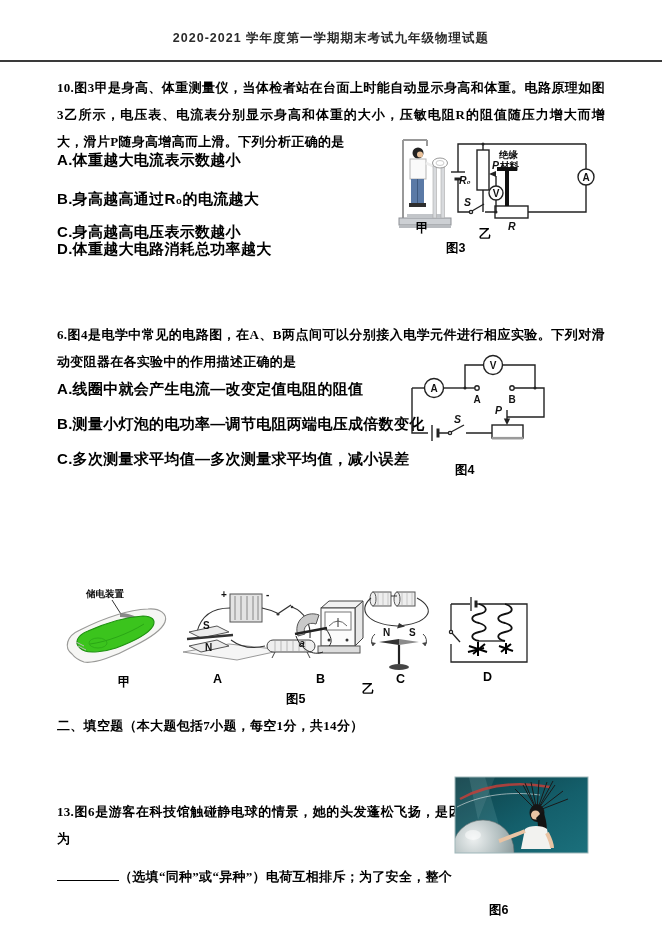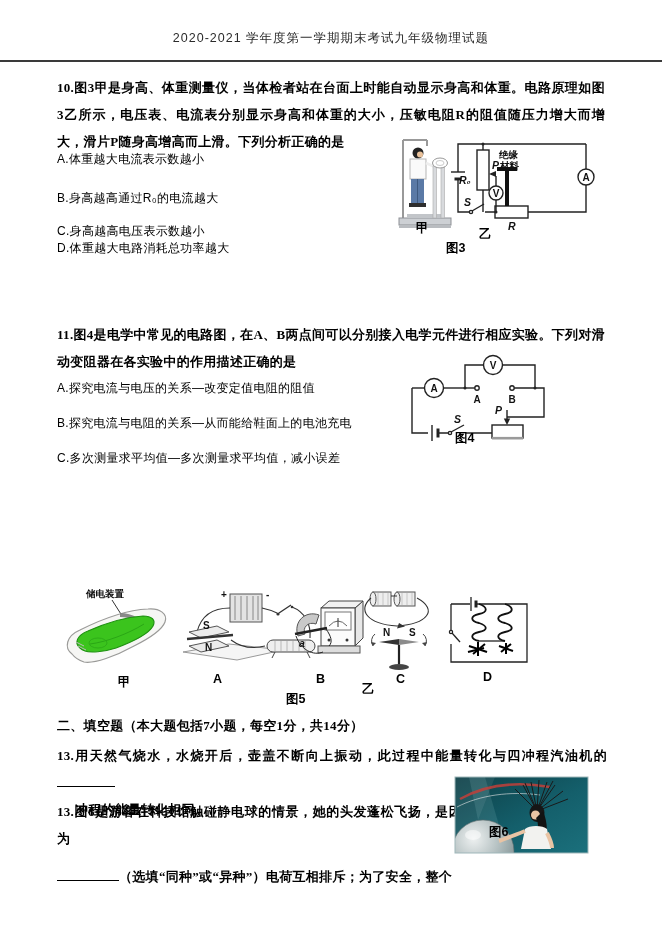--- a/index.html
+++ b/index.html
@@ -1,23 +1,23 @@
 <!DOCTYPE html>
 <html><head>
 <meta charset="utf-8">
 <style>
   html,body{margin:0;padding:0;background:#ffffff;}
   .page{position:relative;width:662px;height:936px;background:#fff;overflow:hidden;
         font-family:"Liberation Sans",sans-serif;color:#000;}
   .hdr{position:absolute;top:30px;left:0;width:662px;text-align:center;
-       font-size:12.5px;font-weight:400;color:#2b2b2b;letter-spacing:1px;}
+       font-size:12.5px;font-weight:700;color:#2b2b2b;letter-spacing:1px;}
   .rule{position:absolute;top:60px;left:0;width:662px;border-top:2px solid #3a3a3a;}
   .stem{position:absolute;font-size:13px;font-weight:700;line-height:27px;
         text-align:justify;letter-spacing:.3px;font-family:Liberation Serif, serif;}
-  .opt{position:absolute;font-size:12px;font-weight:400;white-space:nowrap;letter-spacing:.3px;}
+  .opt{position:absolute;font-size:15px;font-weight:700;white-space:nowrap;letter-spacing:.3px;}
   .cap{position:absolute;font-size:12.5px;font-weight:700;}
   .blank{display:inline-block;height:14px;border-bottom:1.4px solid #000;vertical-align:baseline;}
   .ind{display:block;margin-left:18px;}
   .l2{display:block;margin-top:11px;}
   svg{position:absolute;overflow:visible;}
   svg text{font-family:"Liberation Sans",sans-serif;font-size:10px;font-weight:700;fill:#111;}
   svg .it{font-style:italic;font-size:10.5px;}
   svg .cjk{font-size:9.5px;}
 </style>
 </head>
@@ -82,23 +82,23 @@
     <text x="50" y="33" class="cjk">材料</text>
     <text x="43" y="60.5" text-anchor="middle" transform="translate(3,0)">V</text>
     <text x="136" y="44.5" text-anchor="middle">A</text>
     <text x="14" y="70" class="it">S</text>
     <text x="58" y="94" class="it">R</text>
   </svg>
   <div class="cap" style="left:416px;top:220px">甲</div>
   <div class="cap" style="left:479px;top:226px">乙</div>
   <div class="cap" style="left:446px;top:240px">图3</div>
 
-  <div class="stem" style="left:57px;top:321px;width:548px">11.图4是电学中常见的电路图，在A、B两点间可以分别接入电学元件进行相应实验。下列对滑动变阻器在各实验中的作用描述正确的是</div>
-  <div class="opt" style="left:57px;top:380px">A.探究电流与电压的关系—改变定值电阻的阻值</div>
-  <div class="opt" style="left:57px;top:415px">B.探究电流与电阻的关系—从而能给鞋面上的电池充电</div>
+  <div class="stem" style="left:57px;top:321px;width:548px">6.图4是电学中常见的电路图，在A、B两点间可以分别接入电学元件进行相应实验。下列对滑动变阻器在各实验中的作用描述正确的是</div>
+  <div class="opt" style="left:57px;top:380px">A.线圈中就会产生电流—改变定值电阻的阻值</div>
+  <div class="opt" style="left:57px;top:415px">B.测量小灯泡的电功率—调节电阻两端电压成倍数变化</div>
   <div class="opt" style="left:57px;top:450px">C.多次测量求平均值—多次测量求平均值，减小误差</div>
 
   <svg style="left:392px;top:350px" width="216" height="100" viewBox="0 0 216 100">
     <g stroke="#222" stroke-width="1.4" fill="none">
       <circle cx="101" cy="15" r="9.5" fill="#fff"></circle>
       <path d="M91.5,15 H73 V38 M110.5,15 H143 V38"></path>
       <path d="M20,38 H32.5"></path>
       <circle cx="42" cy="38" r="9.5" fill="#fff"></circle>
       <path d="M51.5,38 H82.8"></path>
       <circle cx="85" cy="38" r="2.2" fill="#fff"></circle>
@@ -115,21 +115,21 @@
     <path d="M115,75 l-3.2,-6.5 h6.4 z" fill="#222"></path>
     <circle cx="73" cy="38" r="1.5" fill="#222"></circle>
     <circle cx="143" cy="38" r="1.5" fill="#222"></circle>
     <text x="101" y="18.5" text-anchor="middle">V</text>
     <text x="42" y="41.5" text-anchor="middle">A</text>
     <text x="85" y="53" text-anchor="middle">A</text>
     <text x="120" y="53" text-anchor="middle">B</text>
     <text x="62" y="73" class="it">S</text>
     <text x="103" y="64" class="it">P</text>
   </svg>
-  <div class="cap" style="left:455px;top:430px">图4</div>
+  <div class="cap" style="left:455px;top:462px">图4</div>
 
 
   <svg style="left:60px;top:586px" width="120" height="92" viewBox="0 0 120 92">
     <text x="26" y="11" class="cjk">储电装置</text>
     <line x1="52" y1="14" x2="66" y2="36" stroke="#333" stroke-width="1"></line>
     <path d="M12,68 C4,62 6,50 20,44 C40,34 66,24 88,23 C100,22 108,28 105,36 C102,44 90,52 74,60 C56,70 34,78 24,76 C18,74 15,72 12,68 Z" fill="#f6f6f4" stroke="#9a9a98" stroke-width="1.2"></path>
     <path d="M60,29 C72,29 84,36 88,44" fill="none" stroke="#7d7d7d" stroke-width="4" opacity=".9"></path>
     <path d="M20,62 C14,57 17,49 28,45 C46,37 66,31 83,30 C92,30 96,34 93,40 C88,49 72,56 56,62 C44,66 30,67 25,65 C22,64 21,63 20,62 Z" fill="#3bc41d" stroke="#1f9111" stroke-width="1.2"></path>
     <path d="M30,58 C46,56 68,48 84,38" fill="none" stroke="#27a114" stroke-width="1" opacity=".85"></path>
     <ellipse cx="38" cy="57" rx="9" ry="5" fill="none" stroke="#2aa716" stroke-width="1" opacity=".8"></ellipse>
@@ -247,24 +247,20 @@
       <line x1="58" y1="64" x2="72" y2="69"></line>
         <line x1="60" y1="70" x2="70" y2="62"></line>
       <line x1="65" y1="61" x2="65" y2="72"></line>
     </g>
   </svg>
   <div class="cap" style="left:483px;top:670px">D</div>
   <div class="cap" style="left:286px;top:691px">图5</div>
 
   <div class="stem" style="left:57px;top:712px;width:548px">二、填空题（本大题包括7小题，每空1分，共14分）</div>
 
-  <div class="stem" style="left:57px;top:742px;width:550px">
-    <span>13.用天然气烧水，水烧开后，壶盖不断向上振动，此过程中能量转化与四冲程汽油机的</span><span class="blank" style="width:58px"></span>
-    <span class="ind">冲程的能量转化相同。</span>
-  </div>
 
   <div class="stem" style="left:57px;top:798px;width:405px">
     <span>13.图6是游客在科技馆触碰静电球的情景，她的头发蓬松飞扬，是因为</span>
     <span class="l2"><span class="blank" style="width:62px"></span><span>（选填“同种”或“异种”）电荷互相排斥；为了安全，整个</span></span>
   </div>
 
   <svg style="left:455px;top:777px" width="133" height="76" viewBox="0 0 133 76">
     <defs>
       <linearGradient id="teal" x1="0" y1="0" x2="1" y2="1">
         <stop offset="0" stop-color="#0d3f46"></stop>
@@ -302,15 +298,15 @@
       </g>
       <ellipse cx="82" cy="36" rx="7.5" ry="9" fill="#161616"></ellipse>
       <circle cx="80.5" cy="38" r="4.5" fill="#e9c4a4"></circle>
       <path d="M88,34 C93,46 93,58 89,72 L80,72 C84,56 84,46 81,41 Z" fill="#121212"></path>
       <path d="M70,52 C74,48 88,48 92,52 L96,72 L66,72 Z" fill="#f2f2ef"></path>
       <path d="M70,54 C60,58 50,62 44,64" fill="none" stroke="#e9c4a4" stroke-width="4"></path>
       <path d="M92,56 C95,62 97,66 97,71" fill="none" stroke="#e9c4a4" stroke-width="4"></path>
     </g>
     <rect x="0" y="0" width="133" height="76" fill="none" stroke="#9fb7ba" stroke-width="1"></rect>
   </svg>
-  <div class="cap" style="left:489px;top:824px">图6</div>
+  <div class="cap" style="left:489px;top:902px">图6</div>
 
 </div>
 
 </body></html>

